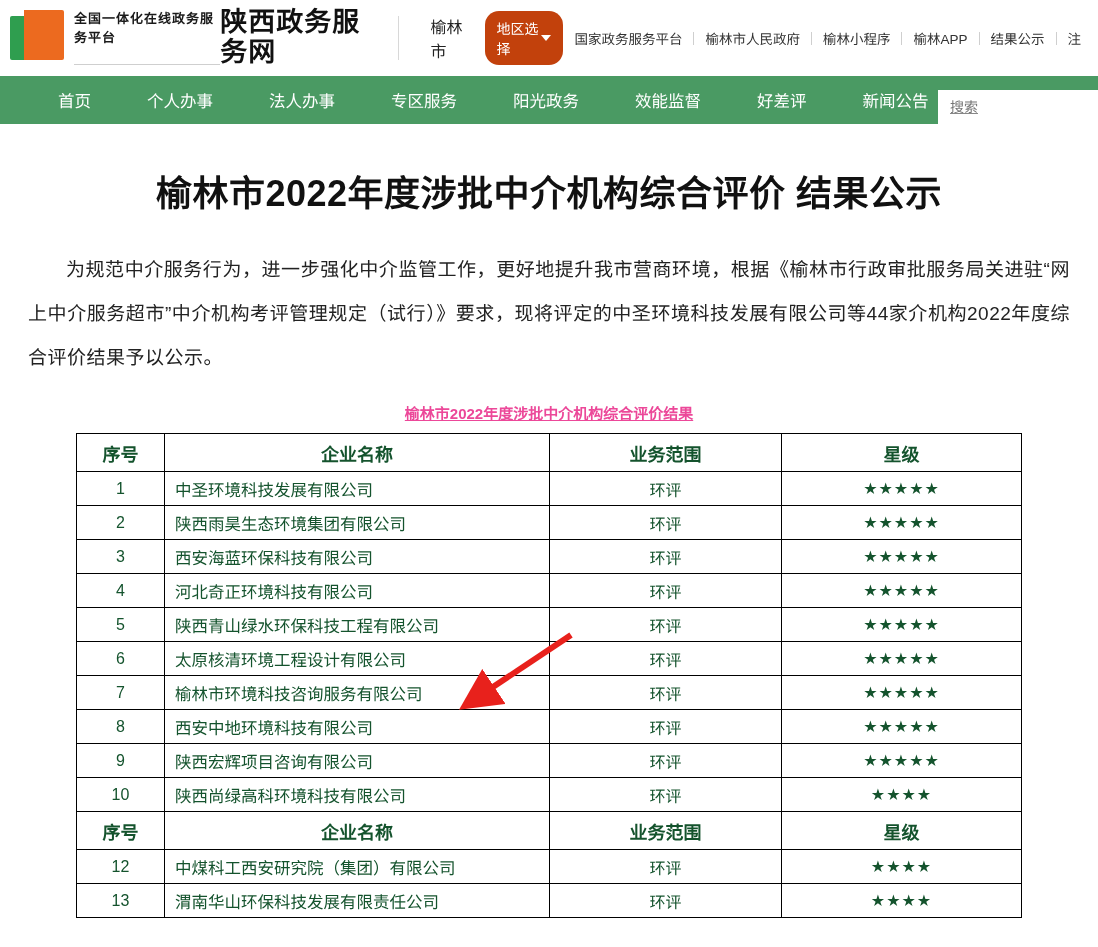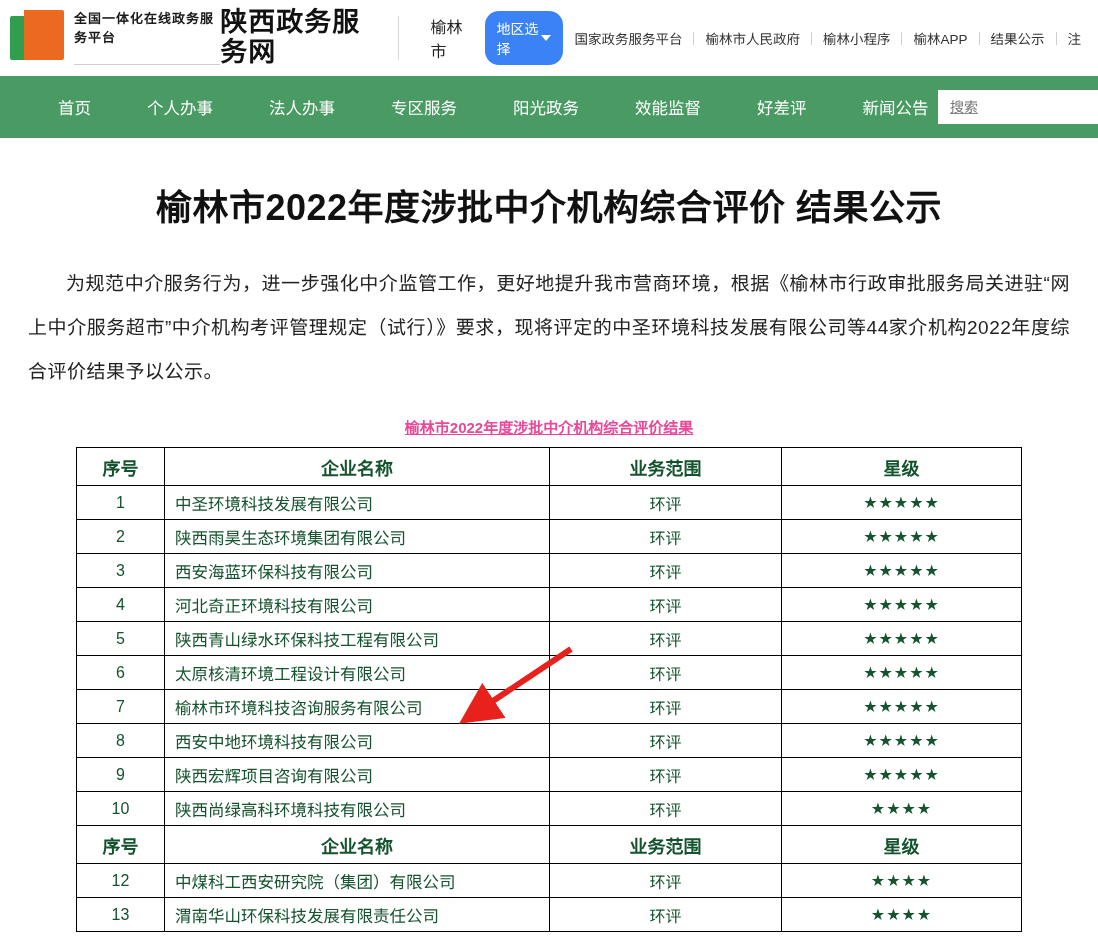--- a/index.html
+++ b/index.html
@@ -52,21 +52,21 @@
   }
   .logo-main {
     font-size: 27px; color: #111; font-weight: bold; letter-spacing: 1px;
     line-height: 1.1;
   }
   .divider-v {
     width: 1px; height: 44px; background: #d8d8d8; margin: 0 20px;
   }
   .city-name { font-size: 16px; color: #222; margin-right: 14px; margin-left: 12px; }
   .region-select {
-    background: #3b82f6;
+    background: #c2410c;
     color: #ffffff;
     font-size: 14px;
     padding: 7px 12px;
     border-radius: 14px;
     display: inline-flex;
     align-items: center;
     cursor: pointer;
   }
   .caret-down {
     width: 0; height: 0;
@@ -81,21 +81,21 @@
     font-size: 13.5px;
     color: #333;
     padding-right: 6px;
     text-align: center;
   }
   .top-links a { color: #333; text-decoration: none; padding: 0 11px; white-space: nowrap; }
   .top-links .sep { width: 1px; height: 13px; background: #cfcfcf; }
 
   
   .navbar {
-    height: 62px;
+    height: 48px;
     background: #4a9a63;
     display: flex;
     align-items: center;
     padding-left: 30px;
     position: relative;
   }
   .nav-item {
     color: #ffffff;
     font-size: 16.5px;
     padding: 0 28px;

